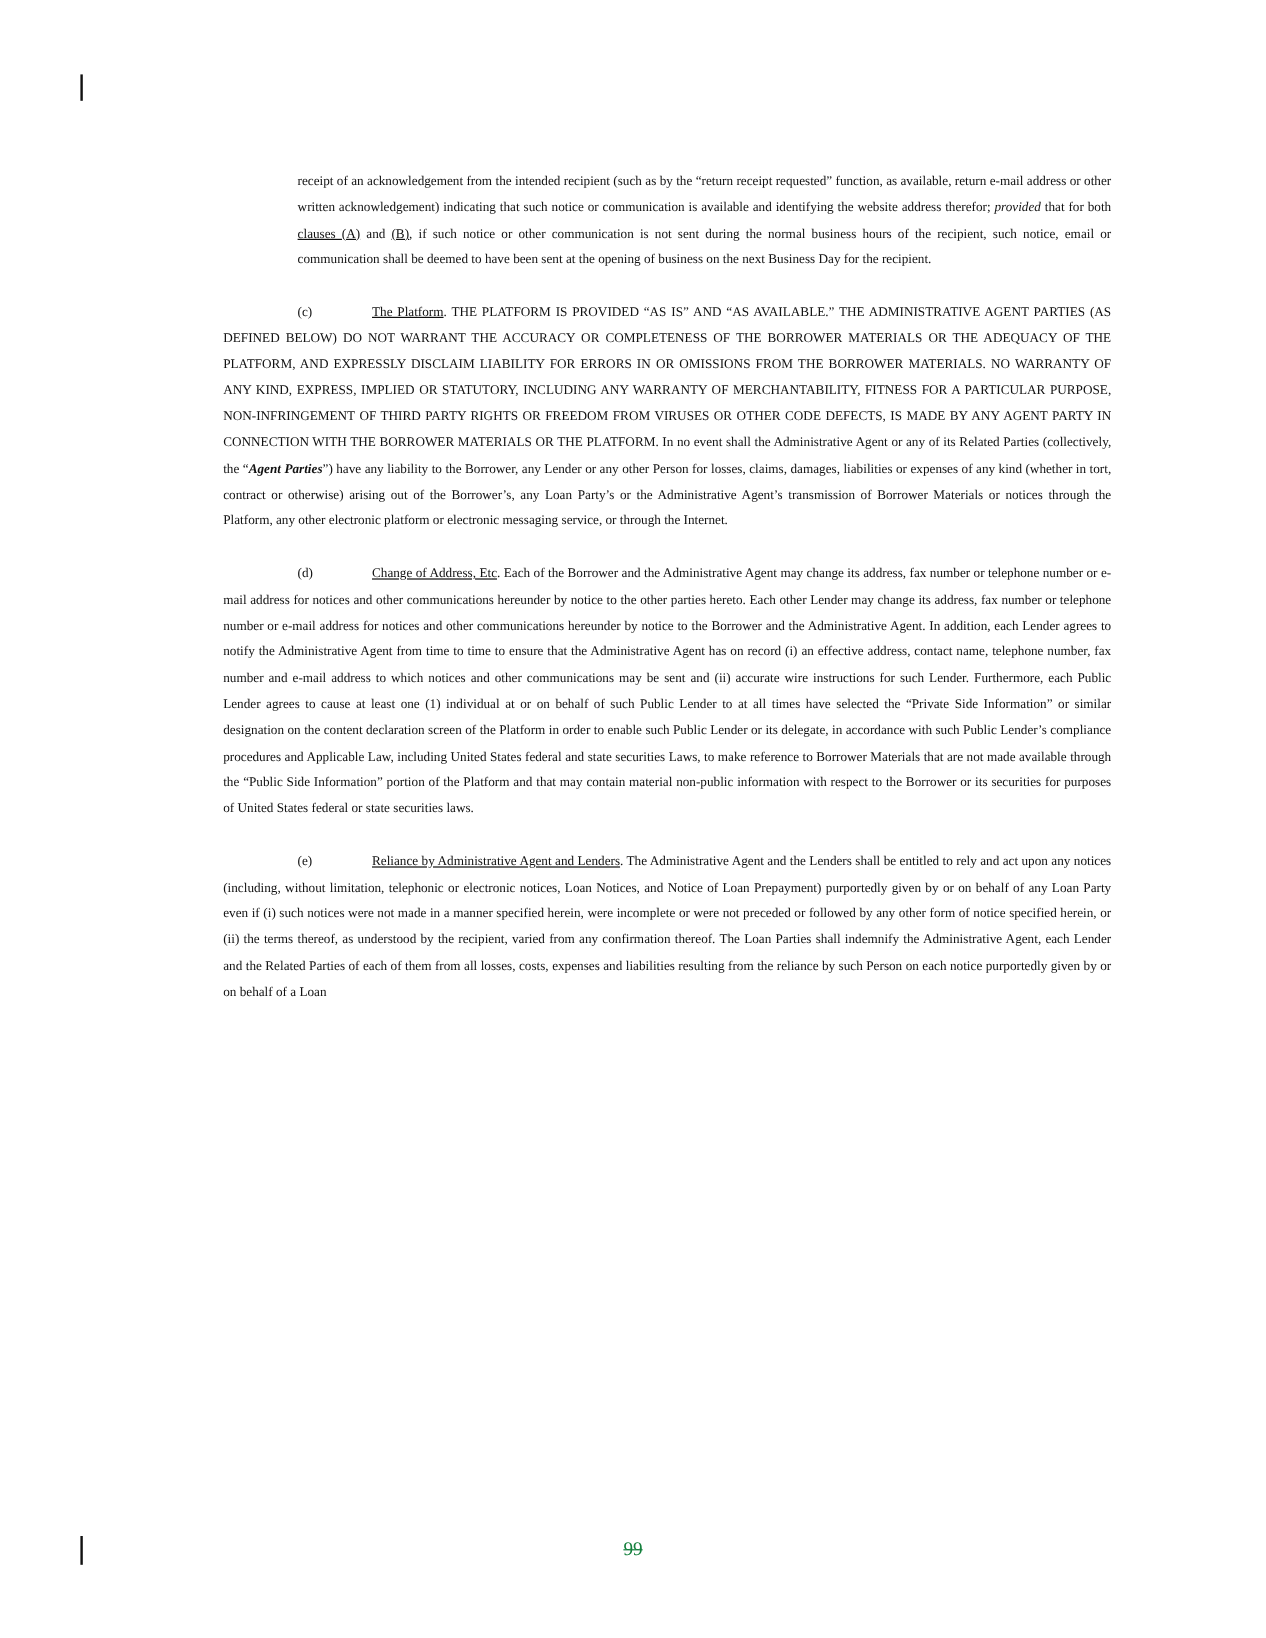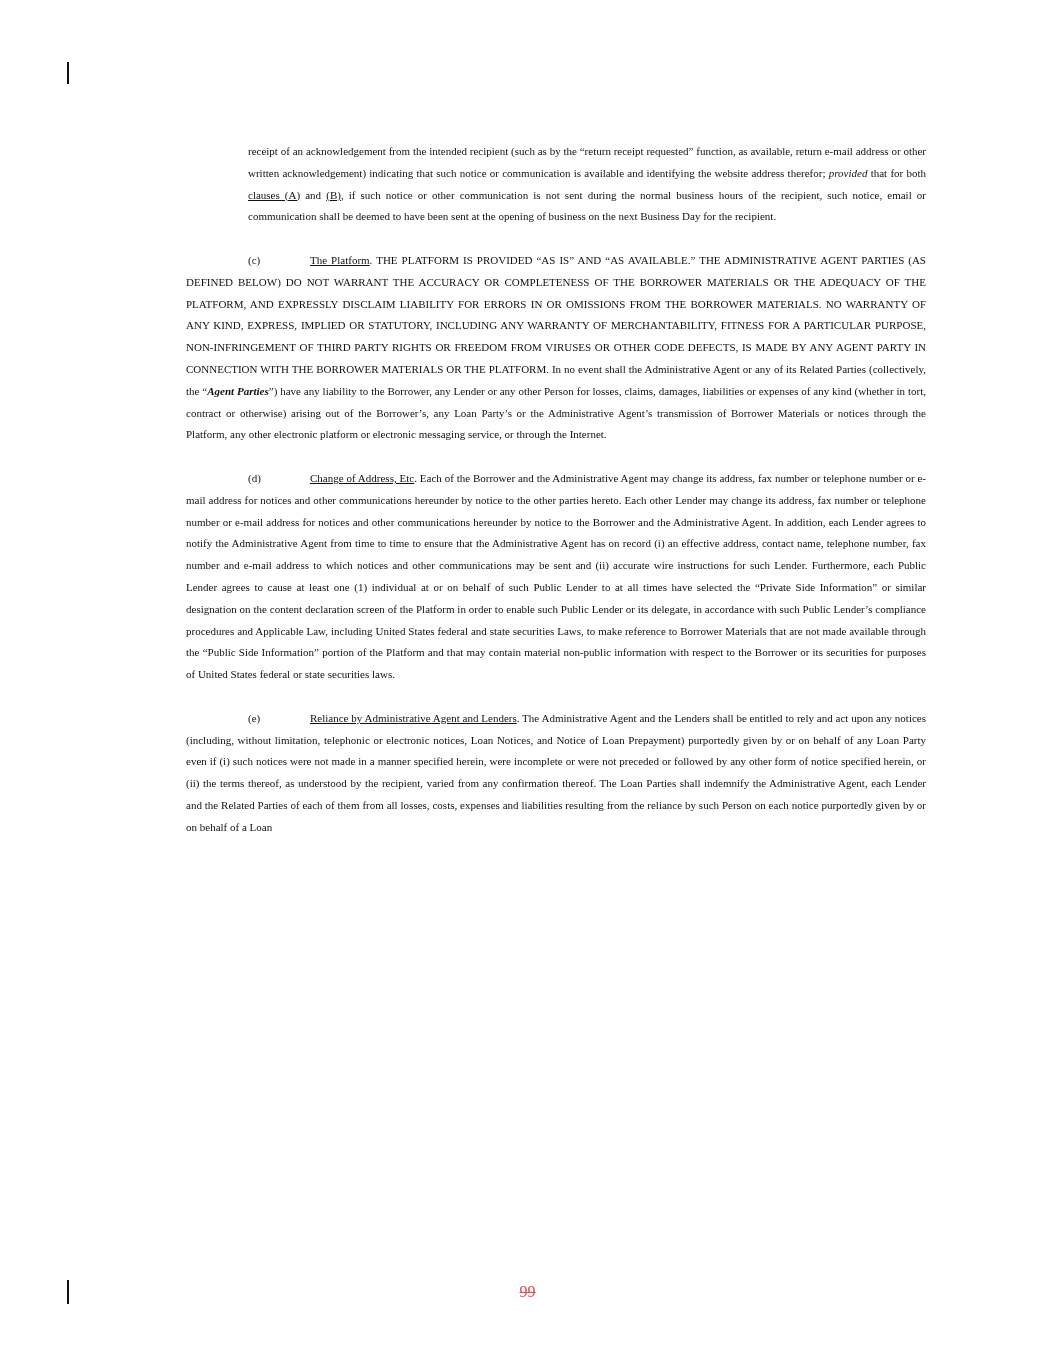--- a/index.html
+++ b/index.html
@@ -51,21 +51,21 @@
     .i { font-style: italic; }
     .bi { font-weight: bold; font-style: italic; }
 
     .page-number {
       position: absolute;
       left: 0;
       width: 1055px;
       top: 1283px;
       text-align: center;
       font-size: 16px;
-      color: #ef4444;
+      color: #15803d;
       text-decoration: line-through;
     }
   </style>
 </head>
 <body>
 
 <div class="change-bar top"></div>
 <div class="change-bar bottom"></div>
 
 <div class="page">

